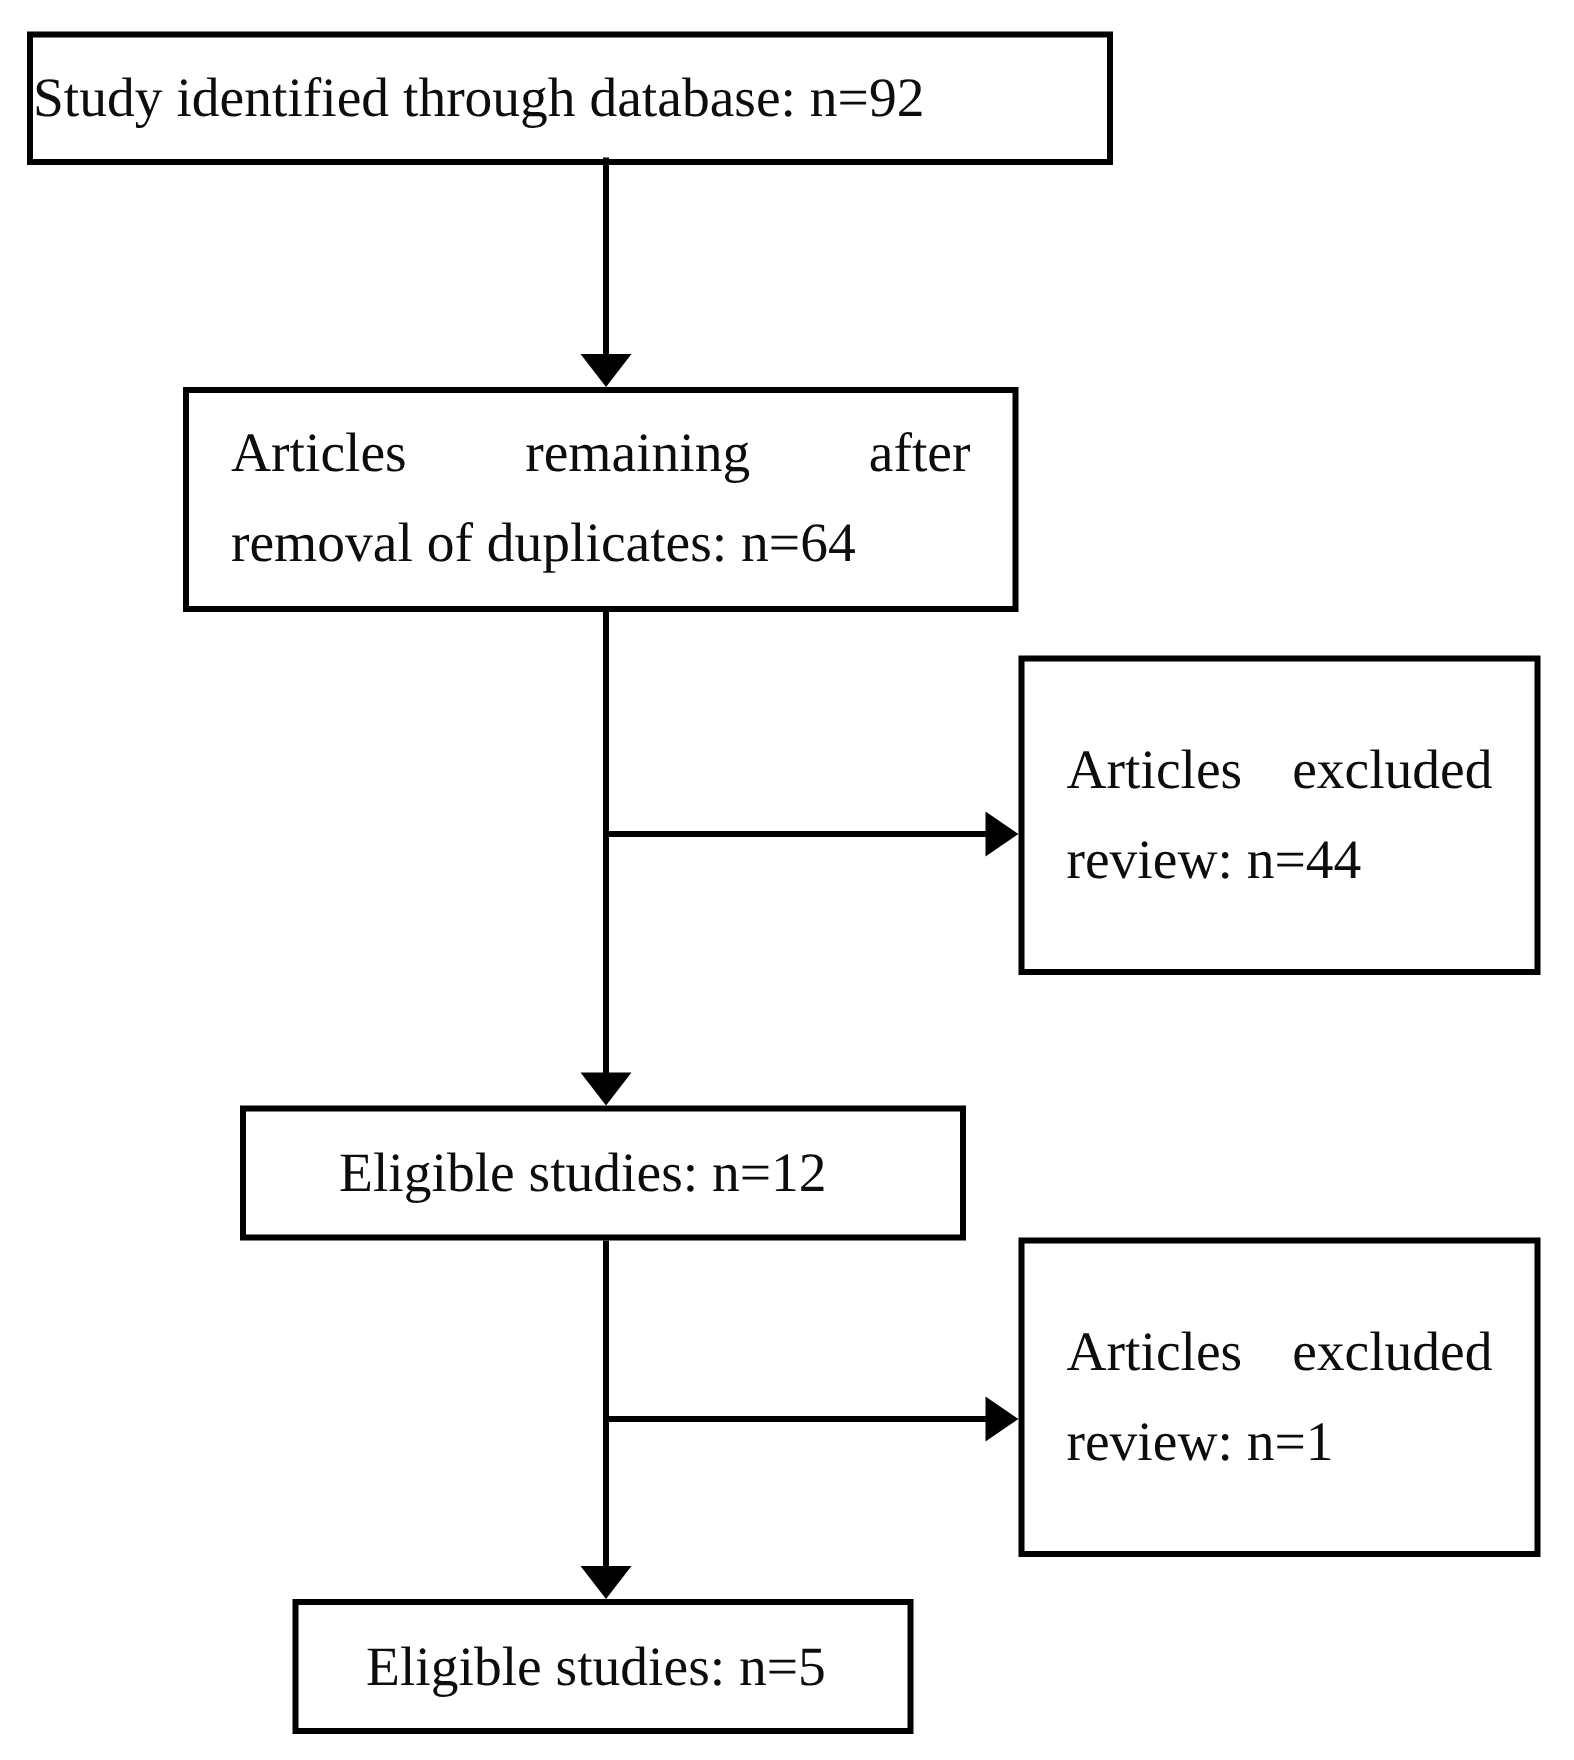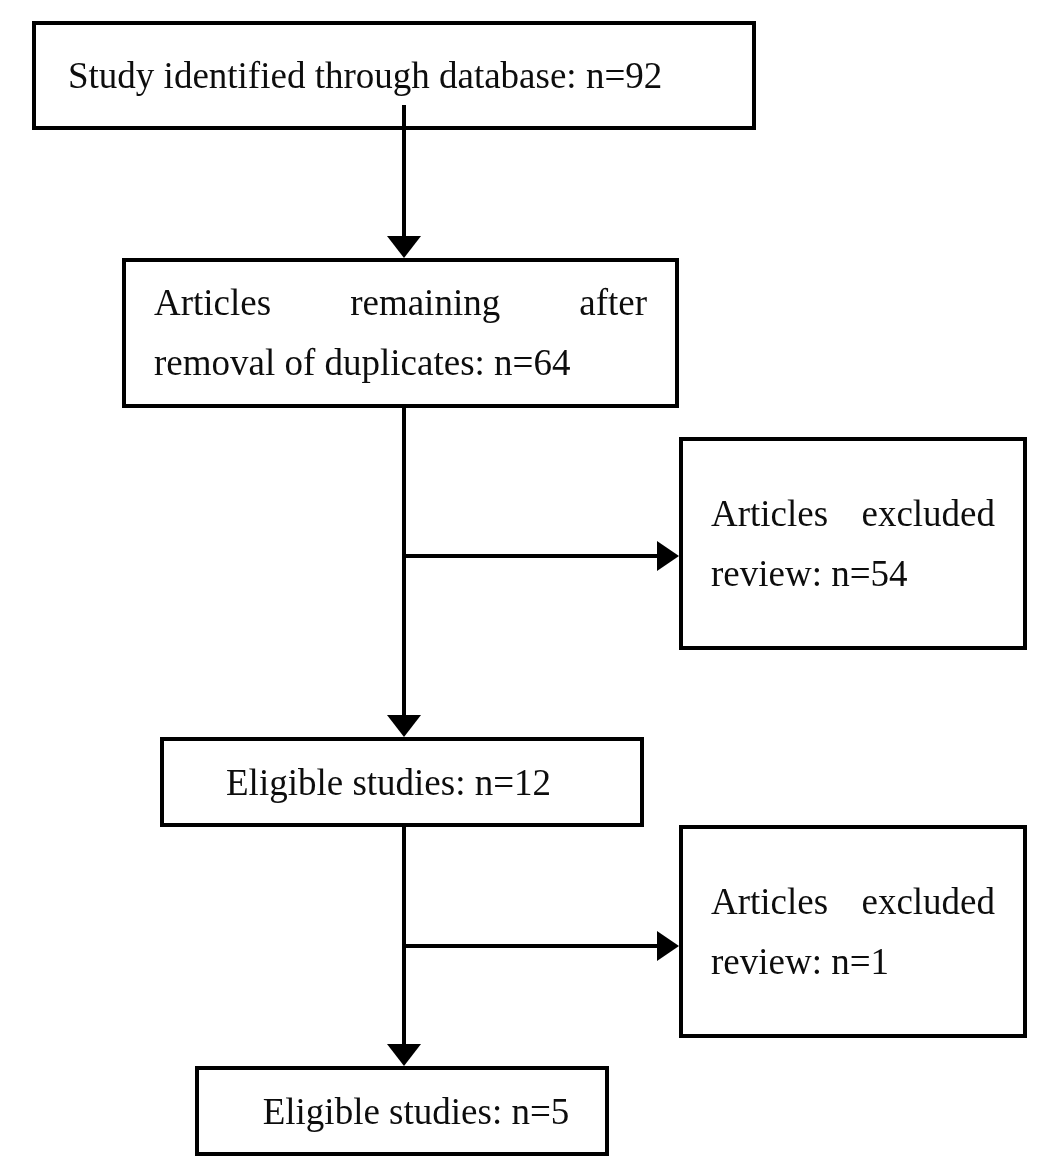--- a/index.html
+++ b/index.html
@@ -59,26 +59,26 @@
   .arrowhead-right {
     position: absolute;
     width: 0;
     height: 0;
     border-top: 15px solid transparent;
     border-bottom: 15px solid transparent;
     border-left: 22px solid #000000;
   }
 
   
-  #box-identified   { left: 32px;  top: 21px;   width: 724px; height: 109px;  padding-left: 32px; }
+  #box-identified   { left: 18px;  top: 21px;   width: 724px; height: 89px;  }
   #box-deduplicated { left: 122px; top: 258px;  width: 557px; height: 150px; padding: 0 28px; }
   #box-excluded-title { left: 679px; top: 437px; width: 348px; height: 213px; padding: 0 28px; }
   #box-eligible-12  { left: 160px; top: 737px;  width: 484px; height: 90px;  padding-left: 62px; }
   #box-excluded-fulltext { left: 679px; top: 825px; width: 348px; height: 213px; padding: 0 28px; }
-  #box-eligible-5   { left: 195px; top: 1066px; width: 414px; height: 90px;  padding-left: 28px; text-align: center; }
+  #box-eligible-5   { left: 195px; top: 1066px; width: 414px; height: 90px;  padding-left: 45px; }
 
   
   #vline-1 { left: 402px; top: 105px; height: 133px; }
   #head-1  { left: 387px; top: 236px; }
   #vline-2 { left: 402px; top: 408px; height: 309px; }
   #head-2  { left: 387px; top: 715px; }
   #hline-1 { left: 404px; top: 554px; width: 256px; }
   #head-3  { left: 657px; top: 541px; }
   #vline-3 { left: 402px; top: 827px; height: 219px; }
   #head-4  { left: 387px; top: 1044px; }
@@ -102,21 +102,21 @@
     <span class="line">removal of duplicates: n=64</span>
   </div>
 
   <div class="vline" id="vline-2"></div>
   <div class="arrowhead-down" id="head-2"></div>
   <div class="hline" id="hline-1"></div>
   <div class="arrowhead-right" id="head-3"></div>
 
   <div class="box" id="box-excluded-title">
     <span class="line just">Articles excluded</span>
-    <span class="line">review: n=54</span>
+    <span class="line">review: n=44</span>
   </div>
 
   <div class="box single-line" id="box-eligible-12">
     <span class="line">Eligible studies: n=12</span>
   </div>
 
   <div class="vline" id="vline-3"></div>
   <div class="arrowhead-down" id="head-4"></div>
   <div class="hline" id="hline-2"></div>
   <div class="arrowhead-right" id="head-5"></div>

